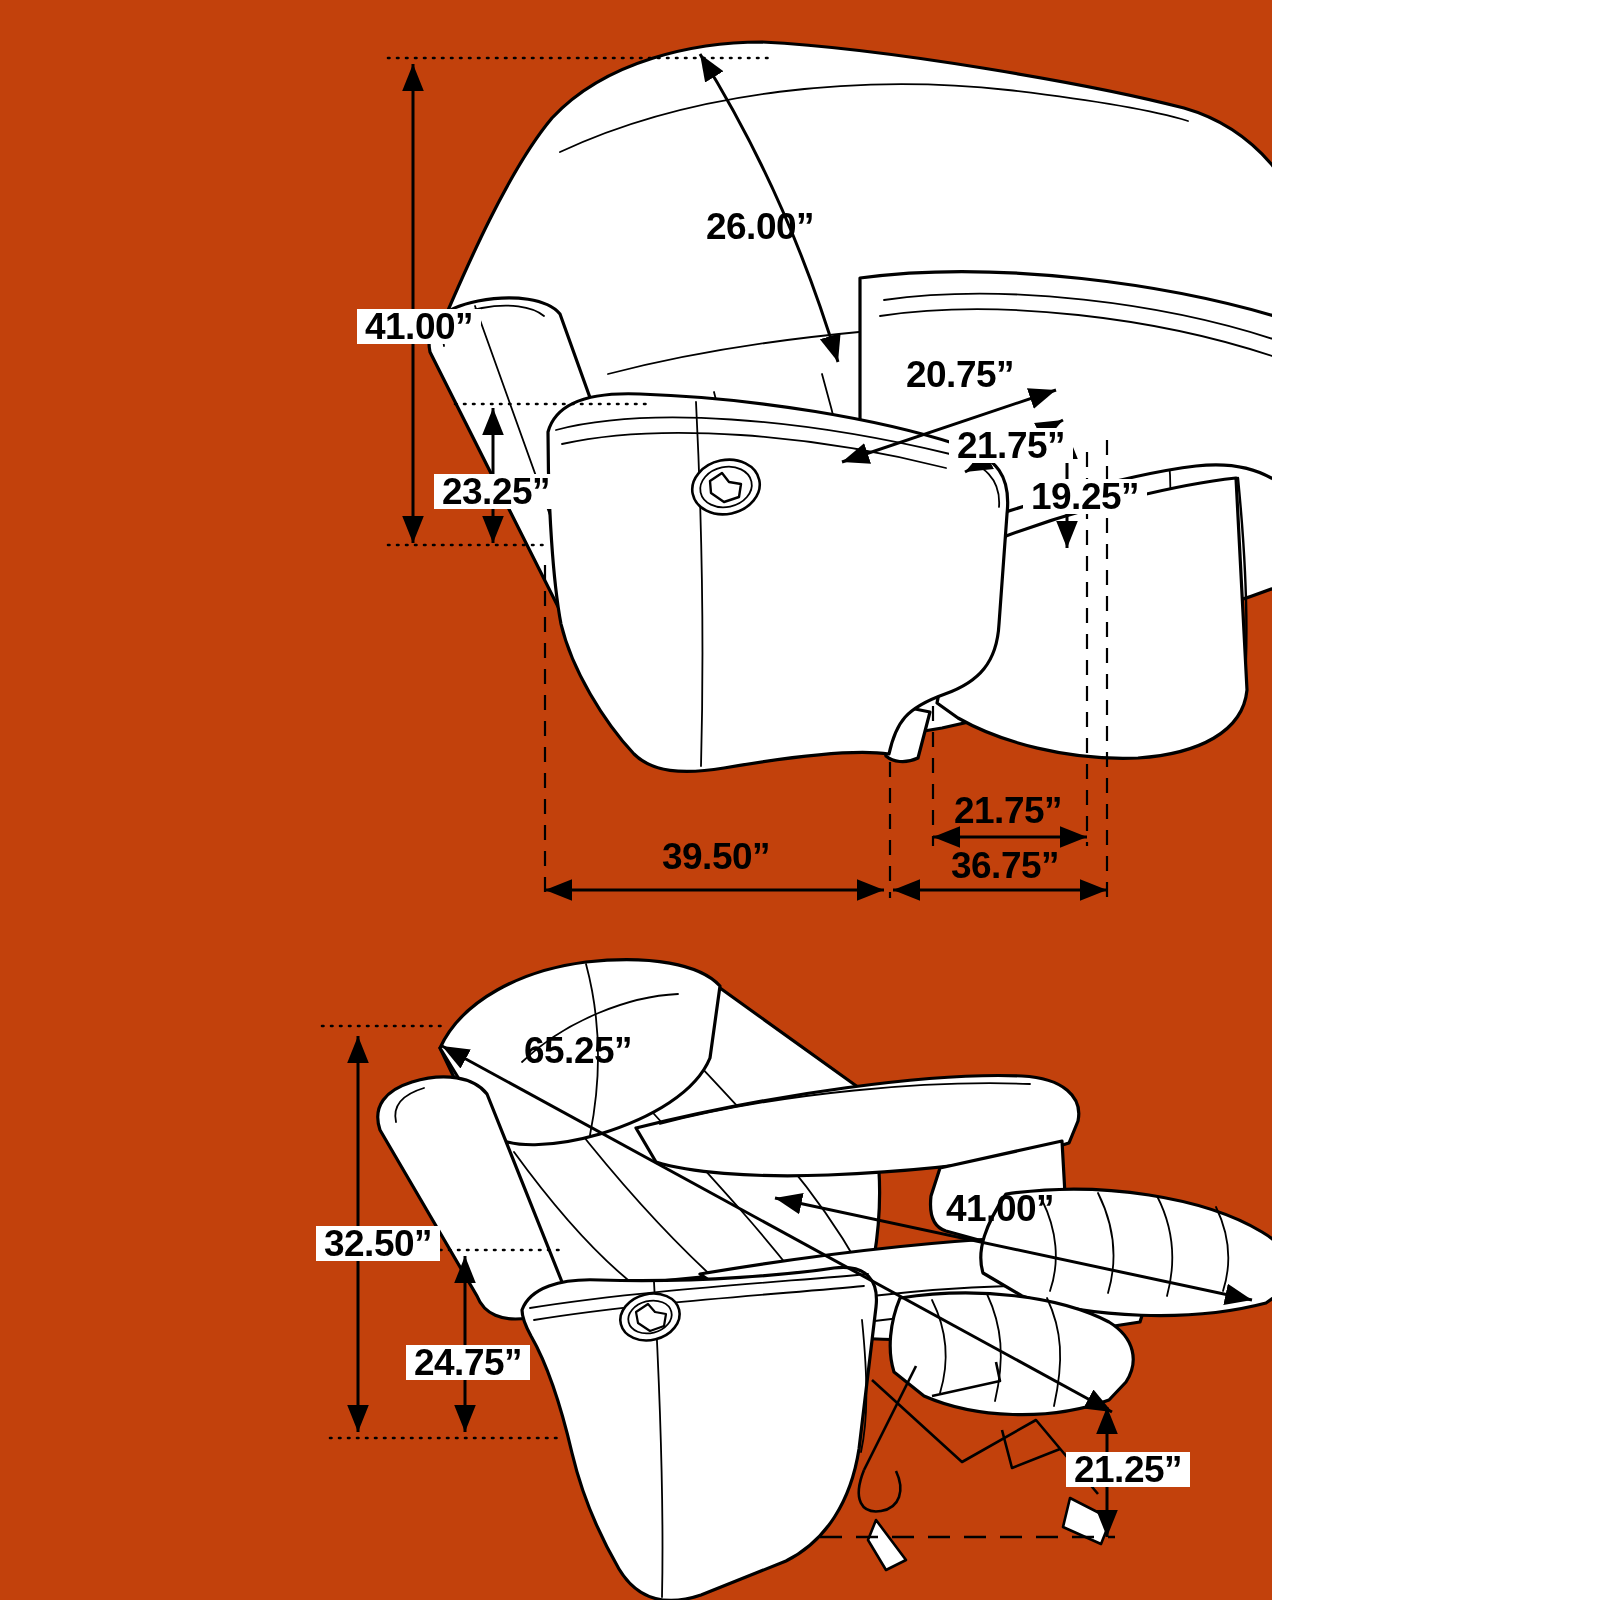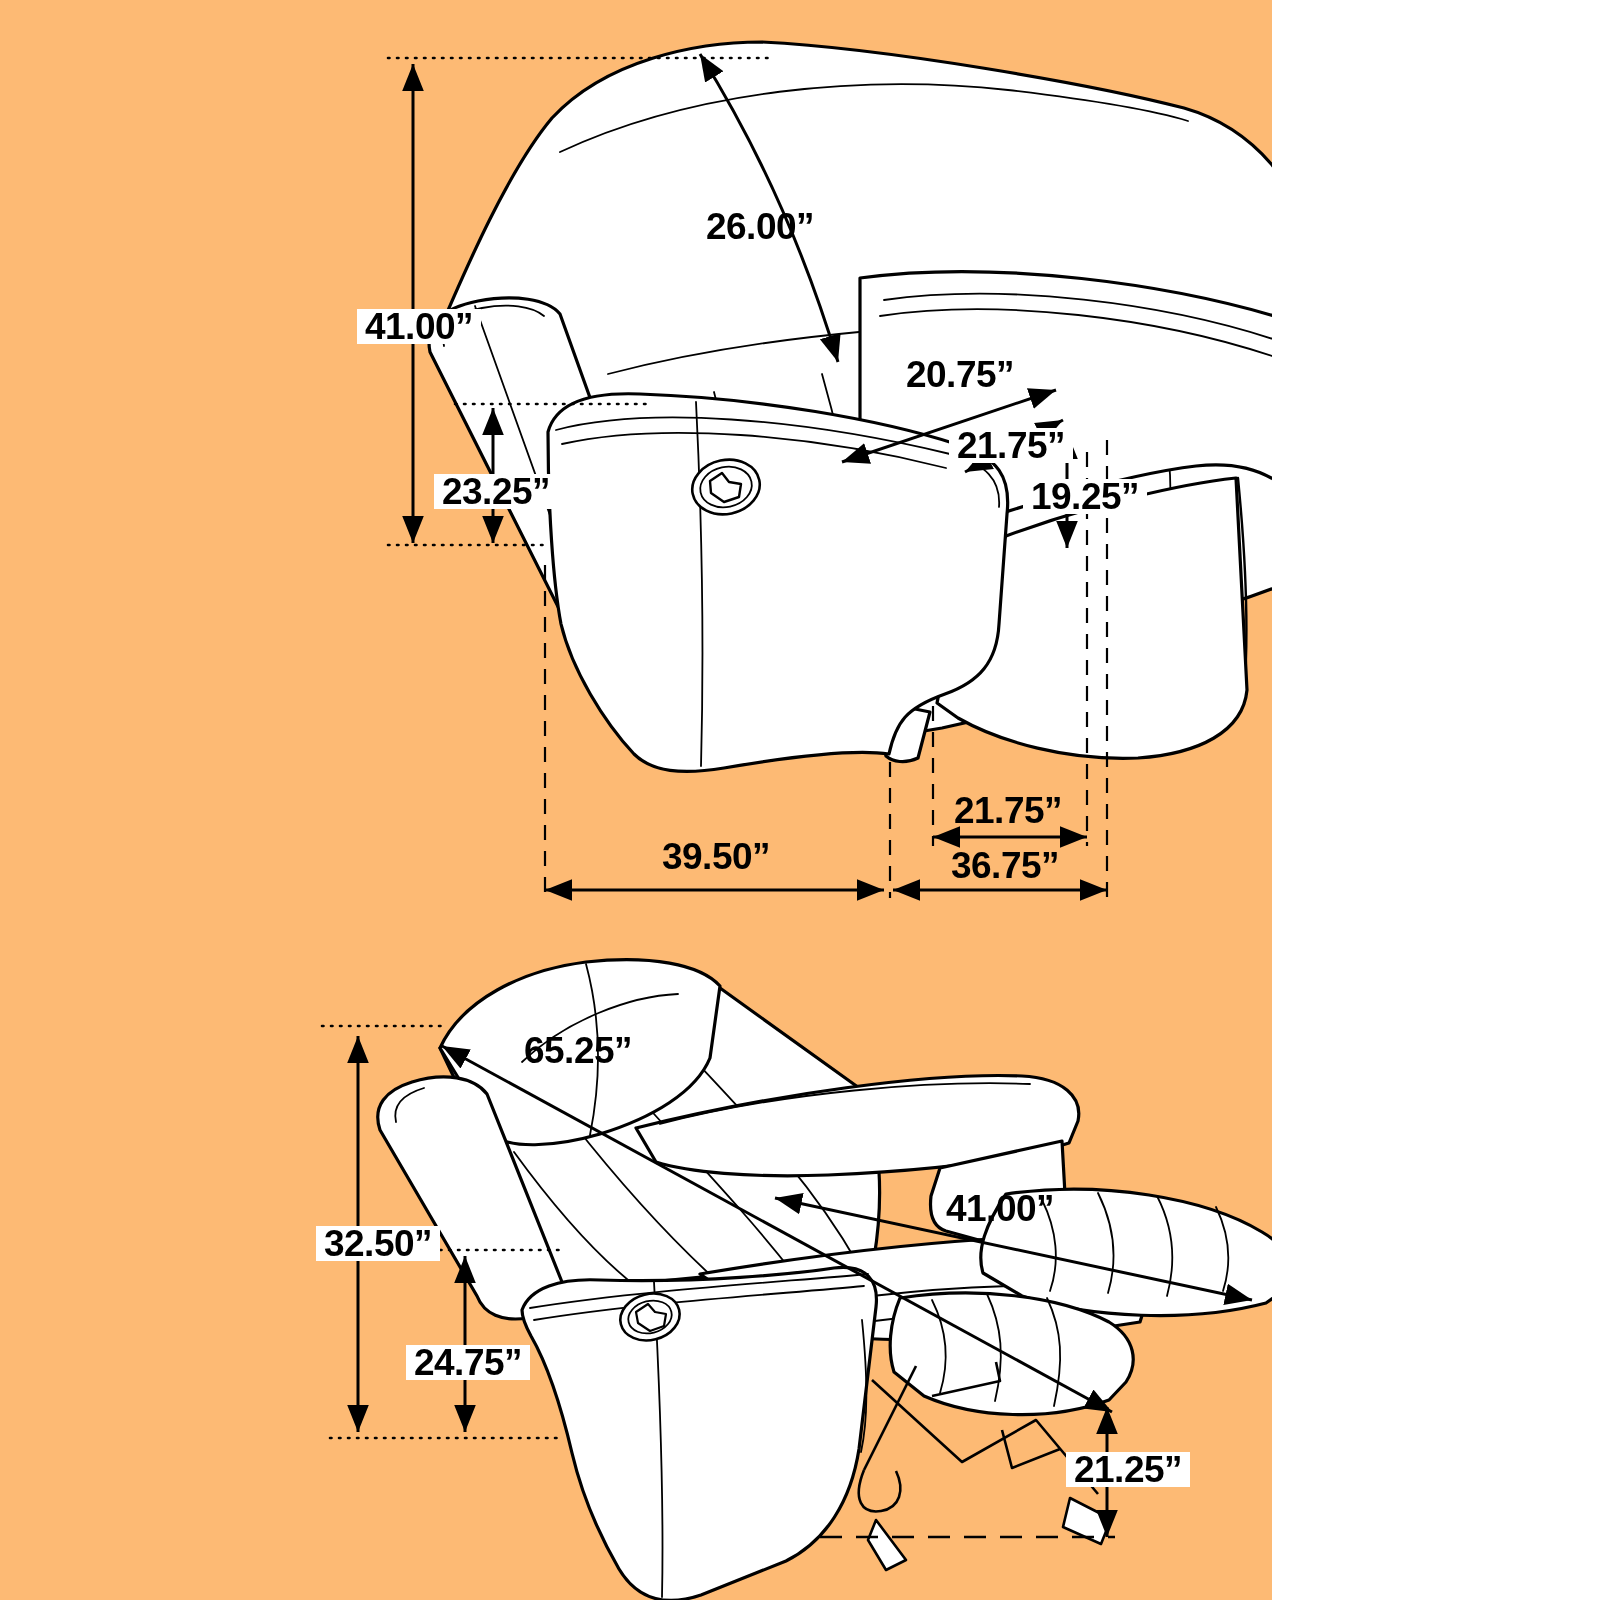--- a/index.html
+++ b/index.html
@@ -1,16 +1,16 @@
 <!DOCTYPE html>
 <html><head>
 <meta charset="utf-8">
 <style>
   html,body{margin:0;padding:0;background:#fff;}
-  .canvas{position:relative;width:1272px;height:1600px;background:#fdba74;overflow:hidden;}
+  .canvas{position:relative;width:1272px;height:1600px;background:#c2410c;overflow:hidden;}
   svg{display:block;}
   .outline{fill:#fff;stroke:#000;stroke-width:3.2;stroke-linejoin:round;}
   .seam{fill:none;stroke:#000;stroke-width:1.8;stroke-linecap:round;}
   .seam2{fill:none;stroke:#000;stroke-width:2.4;stroke-linecap:round;}
   .dim{stroke:#000;stroke-width:3;fill:none;}
   .dotted{stroke:#000;stroke-width:2.6;fill:none;stroke-dasharray:1.5 7.5;stroke-linecap:round;}
   .vdash{stroke:#000;stroke-width:2.2;fill:none;stroke-dasharray:15 11;}
   .ldash{stroke:#000;stroke-width:2.5;fill:none;stroke-dasharray:22 14;}
   .lbl{font-family:"Liberation Sans",sans-serif;font-weight:bold;font-size:37px;fill:#000;text-anchor:middle;letter-spacing:-0.5px;}
   .lblbg{fill:#fff;}

